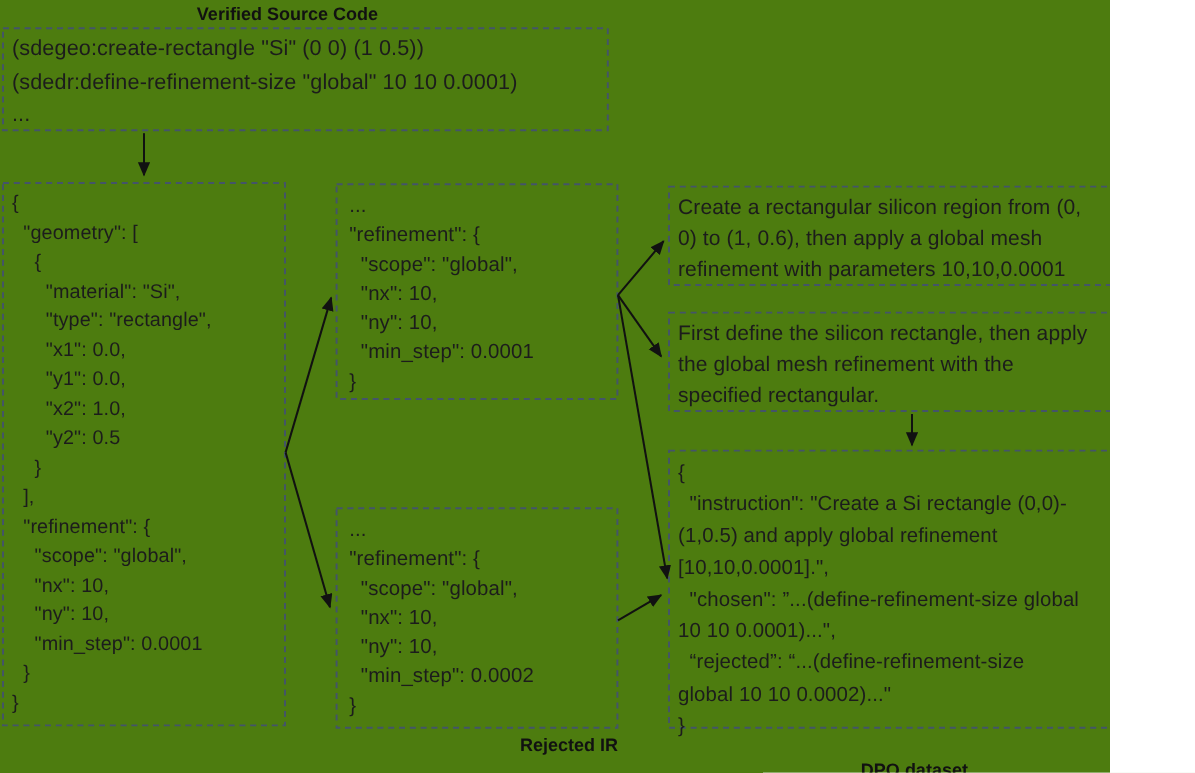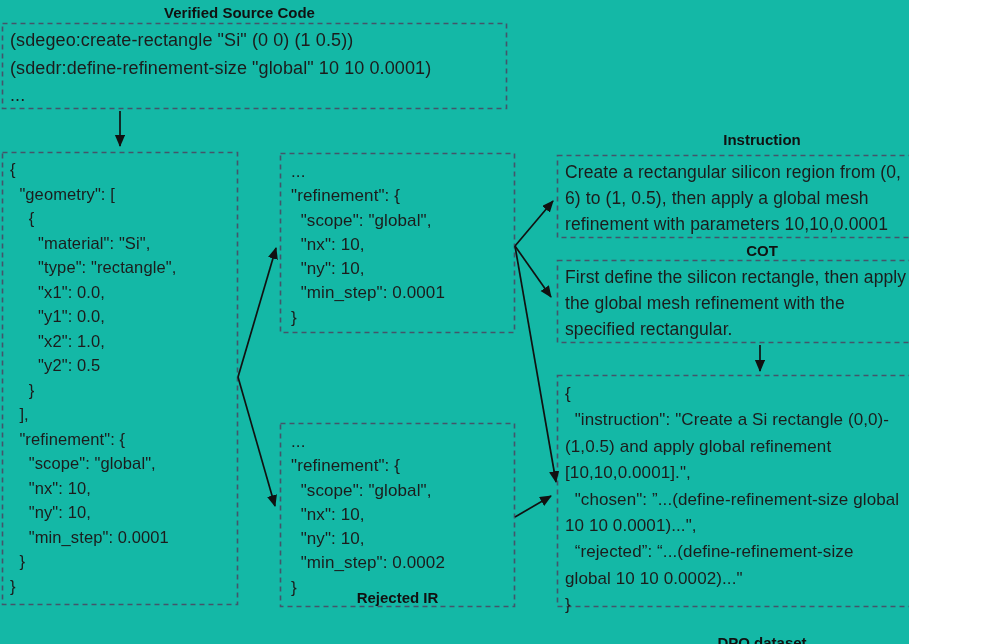--- a/index.html
+++ b/index.html
@@ -1,23 +1,24 @@
 <!DOCTYPE html>
 <html><head>
 <meta charset="utf-8">
 <style>
   html, body { margin: 0; padding: 0; background: #ffffff; }
   .canvas {
     position: relative;
     width: 909px;
     height: 644px;
-    background: #14b8a6;
+    background: #4d7c0f;
     font-family: "Liberation Sans", "DejaVu Sans", sans-serif;
     color: #1a1a1a;
     overflow: hidden;
+    padding-left: 16px;
   }
   .overlay {
     position: absolute;
     left: 0; top: 0;
     width: 996px; height: 644px;
   }
   .abs { position: absolute; }
   .boxtitle {
     font-weight: 700;
     font-size: 15px;
@@ -103,28 +104,26 @@
   "min_step": 0.0001
 }</div>
 
   <div class="abs code ir-text" style="left:291px; top:430px; width:218px;">...
 "refinement": {
   "scope": "global",
   "nx": 10,
   "ny": 10,
   "min_step": 0.0002
 }</div>
-  <div class="abs boxtitle" style="left:280px; top:589px; width:235px;">Rejected IR</div>
+  <div class="abs boxtitle" style="left:280px; top:613px; width:235px;text-align:right;">Rejected IR</div>
 
-  <div class="abs boxtitle" style="left:557px; top:131px; width:410px;">Instruction</div>
   <div class="abs plain inst-text" style="left:565px; top:159px; width:396px;">Create a rectangular silicon region from (0,
-6) to (1, 0.5), then apply a global mesh
+0) to (1, 0.6), then apply a global mesh
 refinement with parameters 10,10,0.0001</div>
 
-  <div class="abs boxtitle" style="left:557px; top:242px; width:410px;">COT</div>
   <div class="abs plain inst-text" style="left:565px; top:264px; width:396px;">First define the silicon rectangle, then apply
 the global mesh refinement with the
 specified rectangular.</div>
 
   <div class="abs code dpo-text" style="left:565px; top:381px; width:396px;">{
   "instruction": "Create a Si rectangle (0,0)-
 (1,0.5) and apply global refinement
 [10,10,0.0001].",
   "chosen": ”...(define-refinement-size global
 10 10 0.0001)...",

